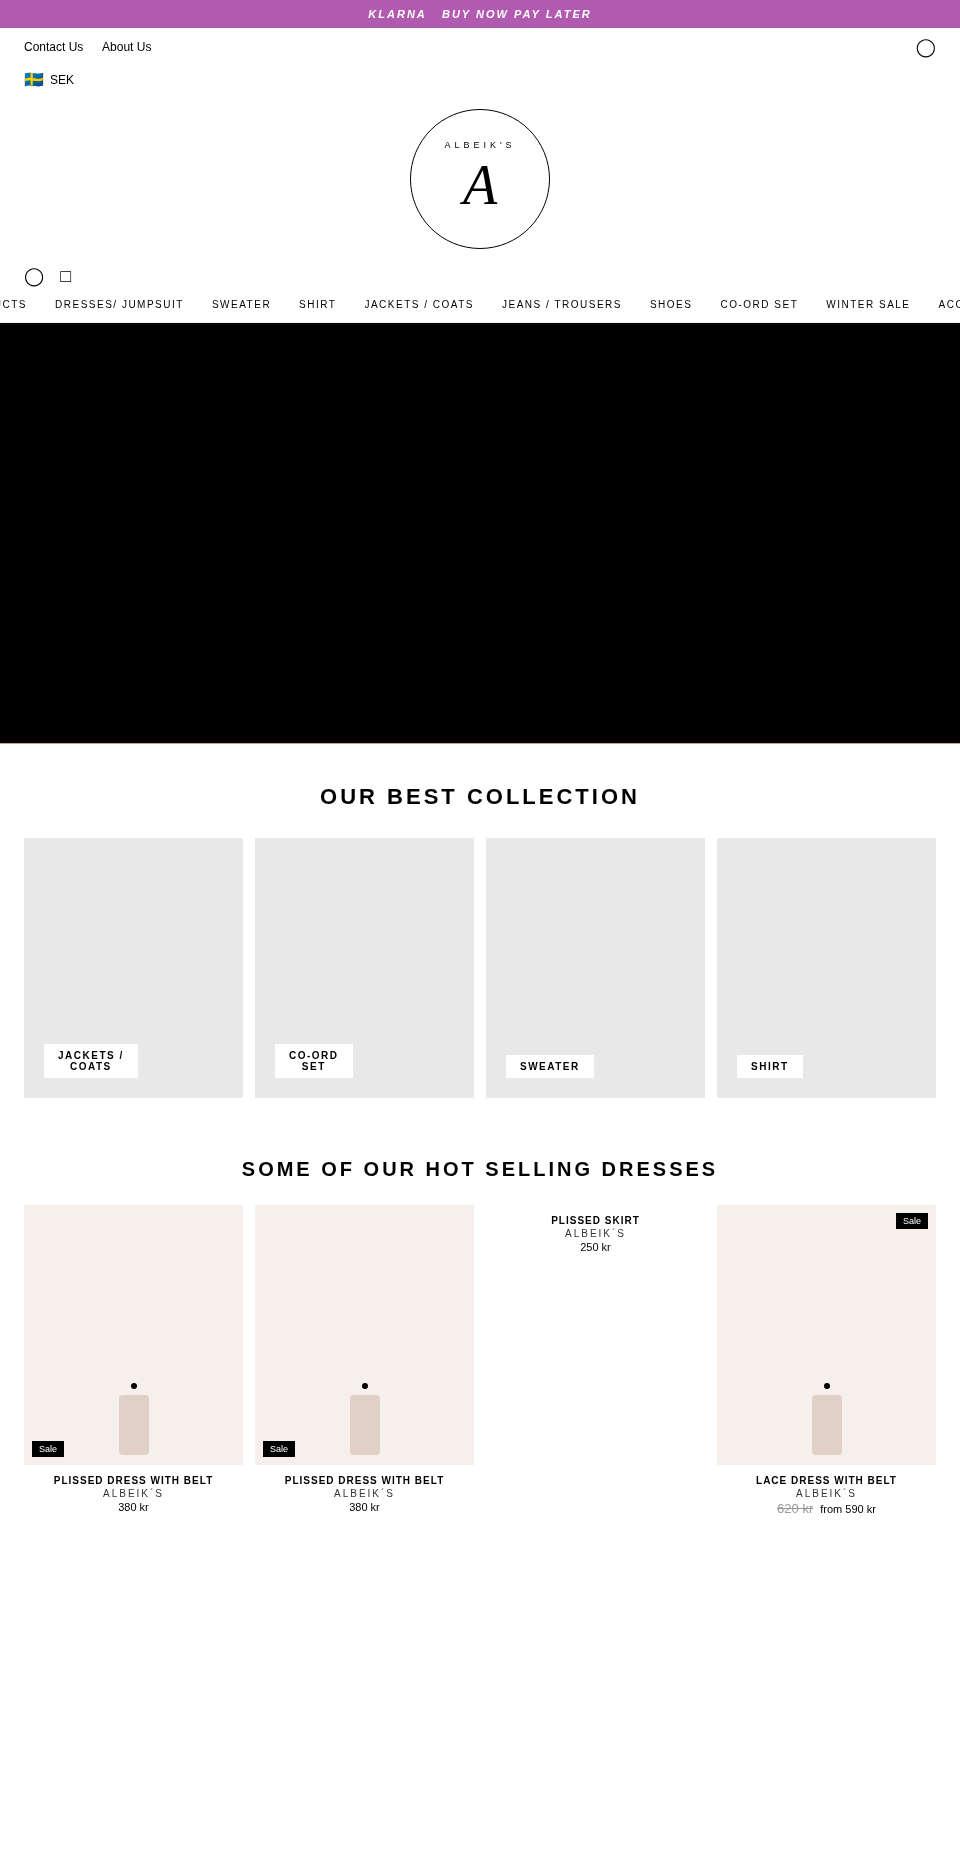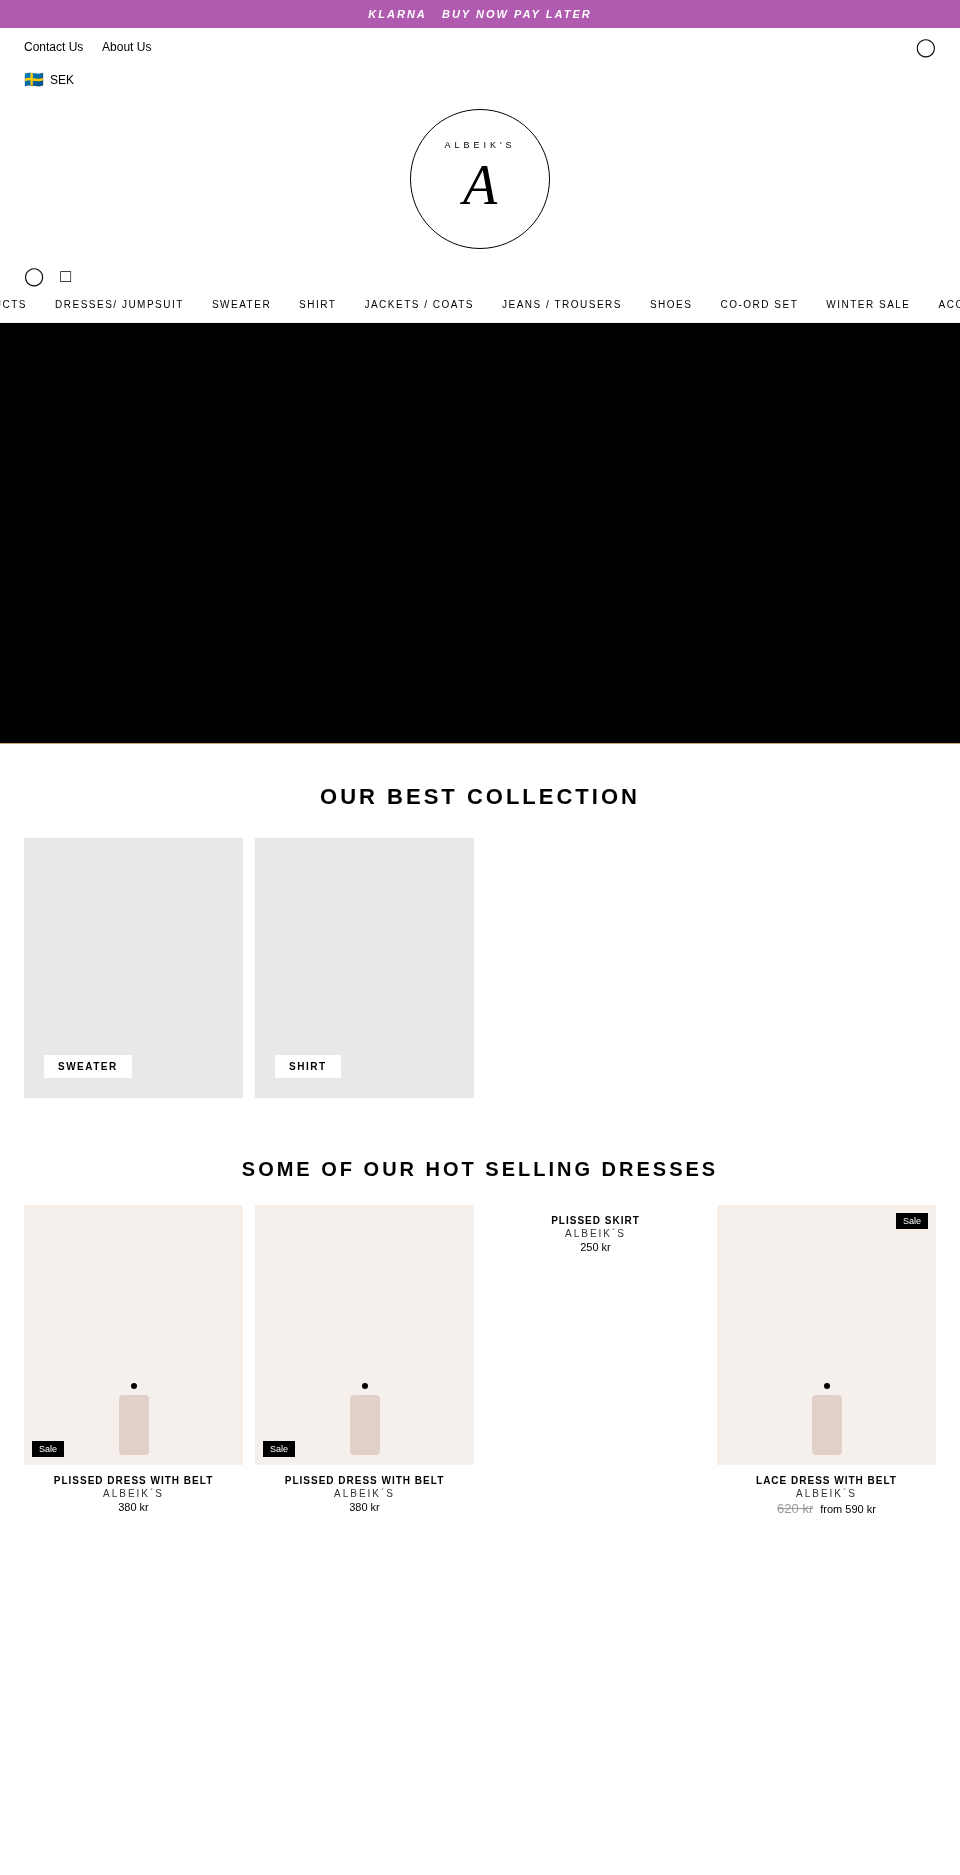--- a/index.html
+++ b/index.html
@@ -327,20 +327,26 @@
 </nav>
 
 <div class="hero"></div>
 
 <div class="divider"></div>
 
 <h2 class="section-title">OUR BEST COLLECTION</h2>
 
 <div class="collection-grid">
   <div class="collection-card">
+    <div class="collection-card-label">JACKETS /<br>COATS</div>
+  </div>
+  <div class="collection-card">
+    <div class="collection-card-label">CO-ORD<br>SET</div>
+  </div>
+  <div class="collection-card">
     <div class="collection-card-label">SWEATER</div>
   </div>
   <div class="collection-card">
     <div class="collection-card-label">SHIRT</div>
   </div>
 </div>
 
 <h2 class="hot-section-title">SOME OF OUR HOT SELLING DRESSES</h2>
 
 <div class="product-grid">

